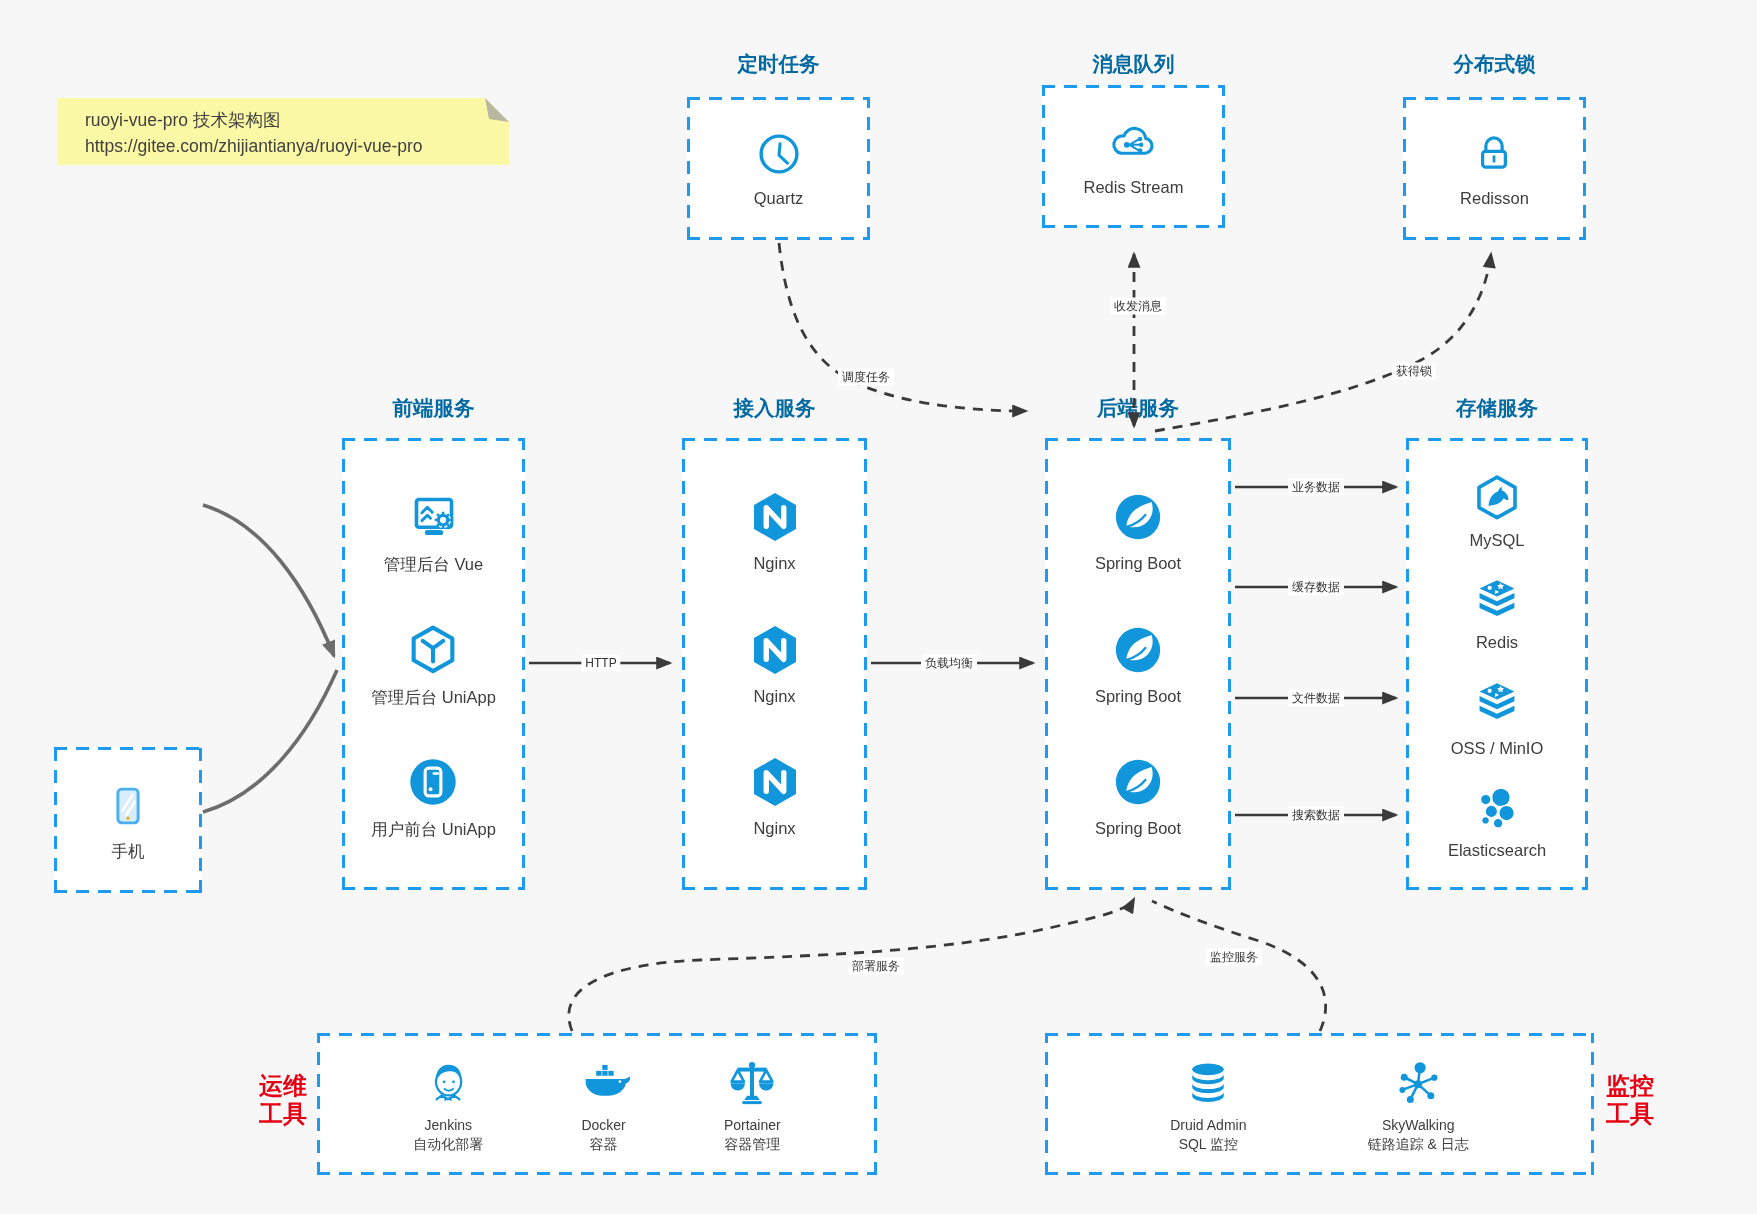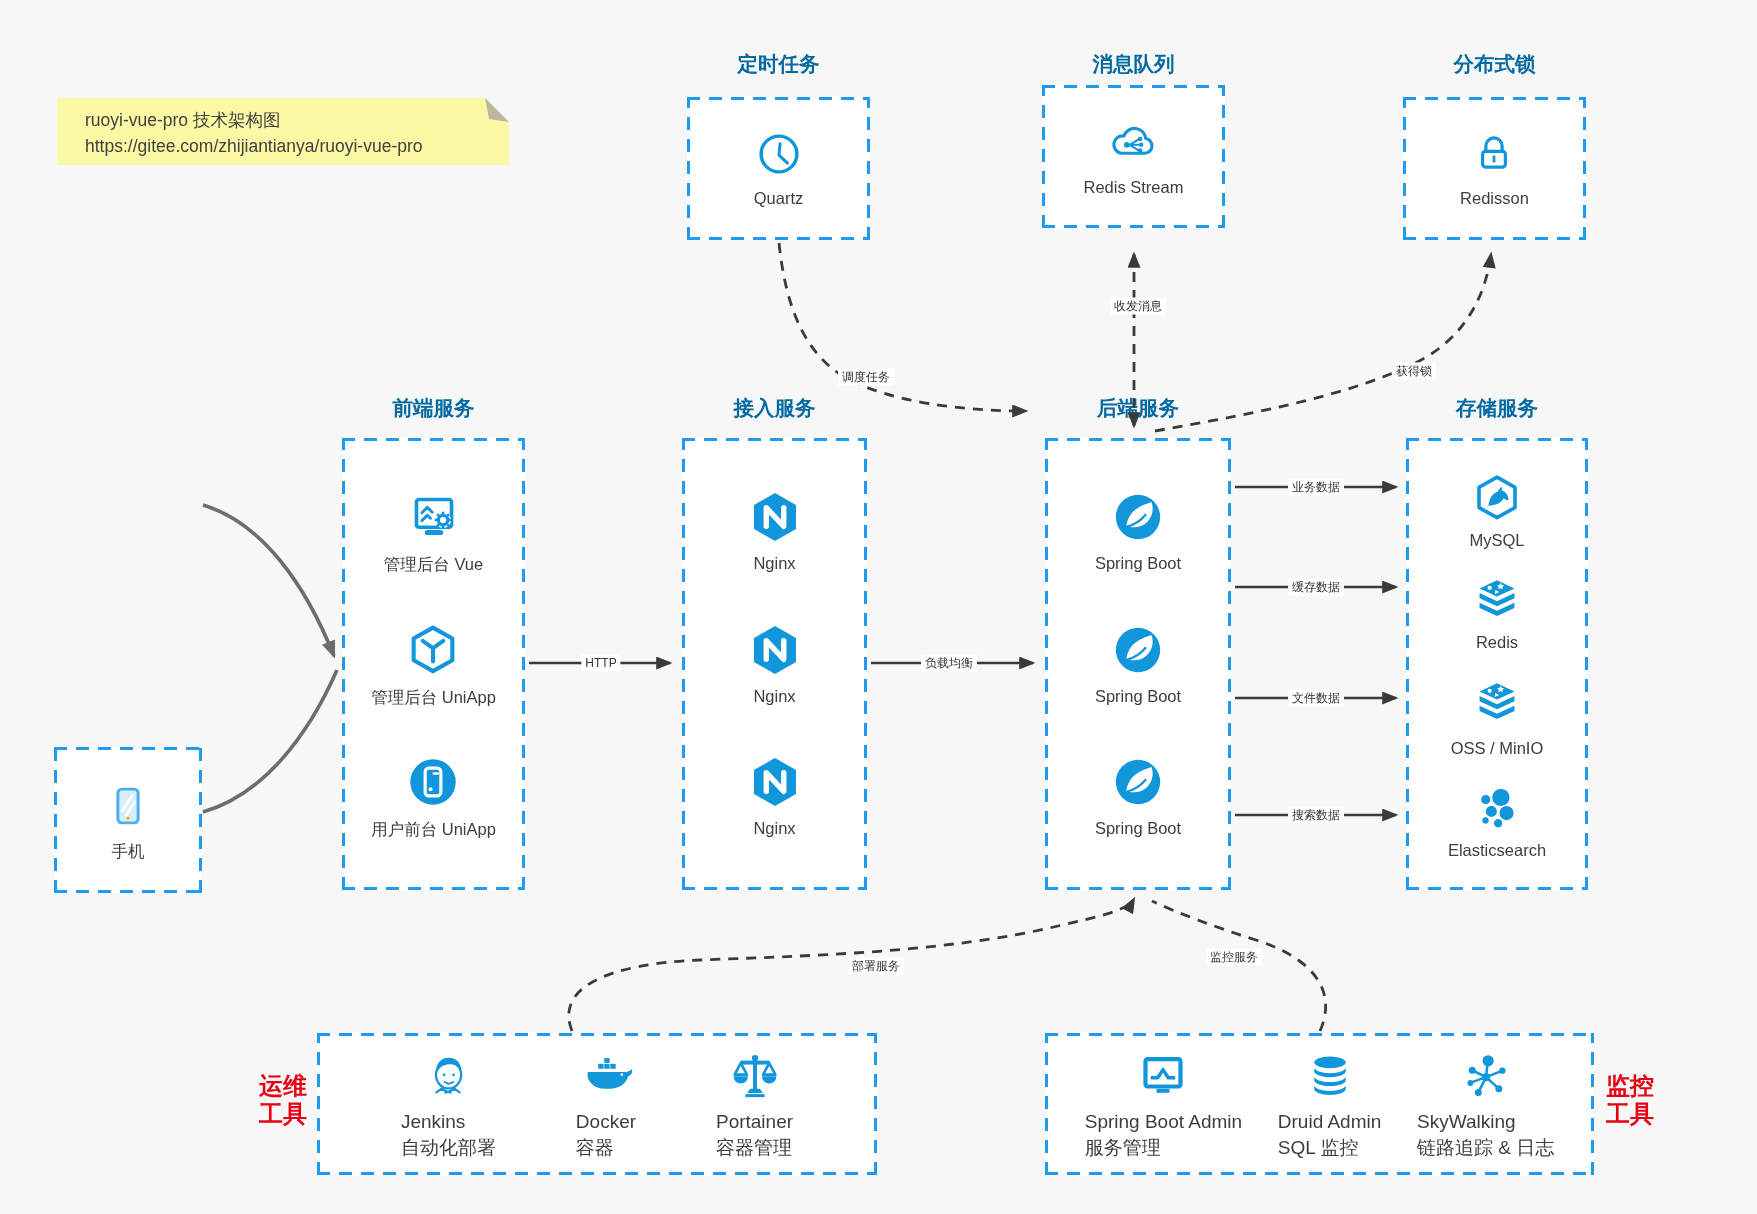--- a/index.html
+++ b/index.html
@@ -17,21 +17,21 @@
     background-position:left top,left bottom,left top,right top;
     background-size:100% 3px,100% 3px,3px 100%,3px 100%;
     background-repeat:no-repeat;
     z-index:1;
   }
   .items-v{position:absolute;inset:4px;display:flex;flex-direction:column;justify-content:space-evenly;align-items:center;}
   .items-h{position:absolute;inset:4px;display:flex;flex-direction:row;justify-content:space-evenly;align-items:center;}
   .node{display:flex;flex-direction:column;align-items:center;gap:9px;}
   .node .lbl{font-size:16.5px;color:#3d3d3d;white-space:nowrap;line-height:1.2;}
   .bnode{display:flex;flex-direction:column;align-items:center;gap:5px;}
-  .bnode .lbl,.bnode .sub{font-size:19px;color:#3d3d3d;white-space:nowrap;line-height:1.35;}
+  .bnode .lbl,.bnode .sub{font-size:14px;color:#3d3d3d;white-space:nowrap;line-height:1.35;text-align:center;}
 
   .gtitle{position:absolute;font-size:20.5px;font-weight:700;color:#0369a1;text-align:center;white-space:nowrap;z-index:2;}
   .sidetitle{position:absolute;font-size:24px;font-weight:700;color:#e60012;line-height:28px;z-index:2;}
   .sidetitle.right-align{text-align:right;}
 
   .elabel{position:absolute;transform:translate(-50%,-50%);background:#fff;color:#333;
     font-size:12px;padding:1px 4px;white-space:nowrap;z-index:6;line-height:1.25;}
 
   .overlay{position:absolute;left:0;top:0;z-index:5;pointer-events:none;}
 
@@ -380,29 +380,20 @@
       </div>
     </div>
   </div>
 
   <div class="sidetitle" style="left:1606px;top:1072px;width:72px">
     <div>监控</div>
     <div>工具</div>
   </div>
   <div class="dashbox" style="left:1045px;top:1033px;width:549px;height:142px">
     <div class="items-h">
-      <div class="bnode">
-        <svg class="icon" width="56" height="56">
-            <use href="#i-sba"></use>
-          </svg>
-        <div>
-          <div class="lbl">Spring Boot Admin</div>
-          <div class="sub">服务管理</div>
-        </div>
-      </div>
       <div class="bnode">
         <svg class="icon" width="56" height="56">
             <use href="#i-druid"></use>
           </svg>
         <div>
           <div class="lbl">Druid Admin</div>
           <div class="sub">SQL 监控</div>
         </div>
       </div>
       <div class="bnode">

